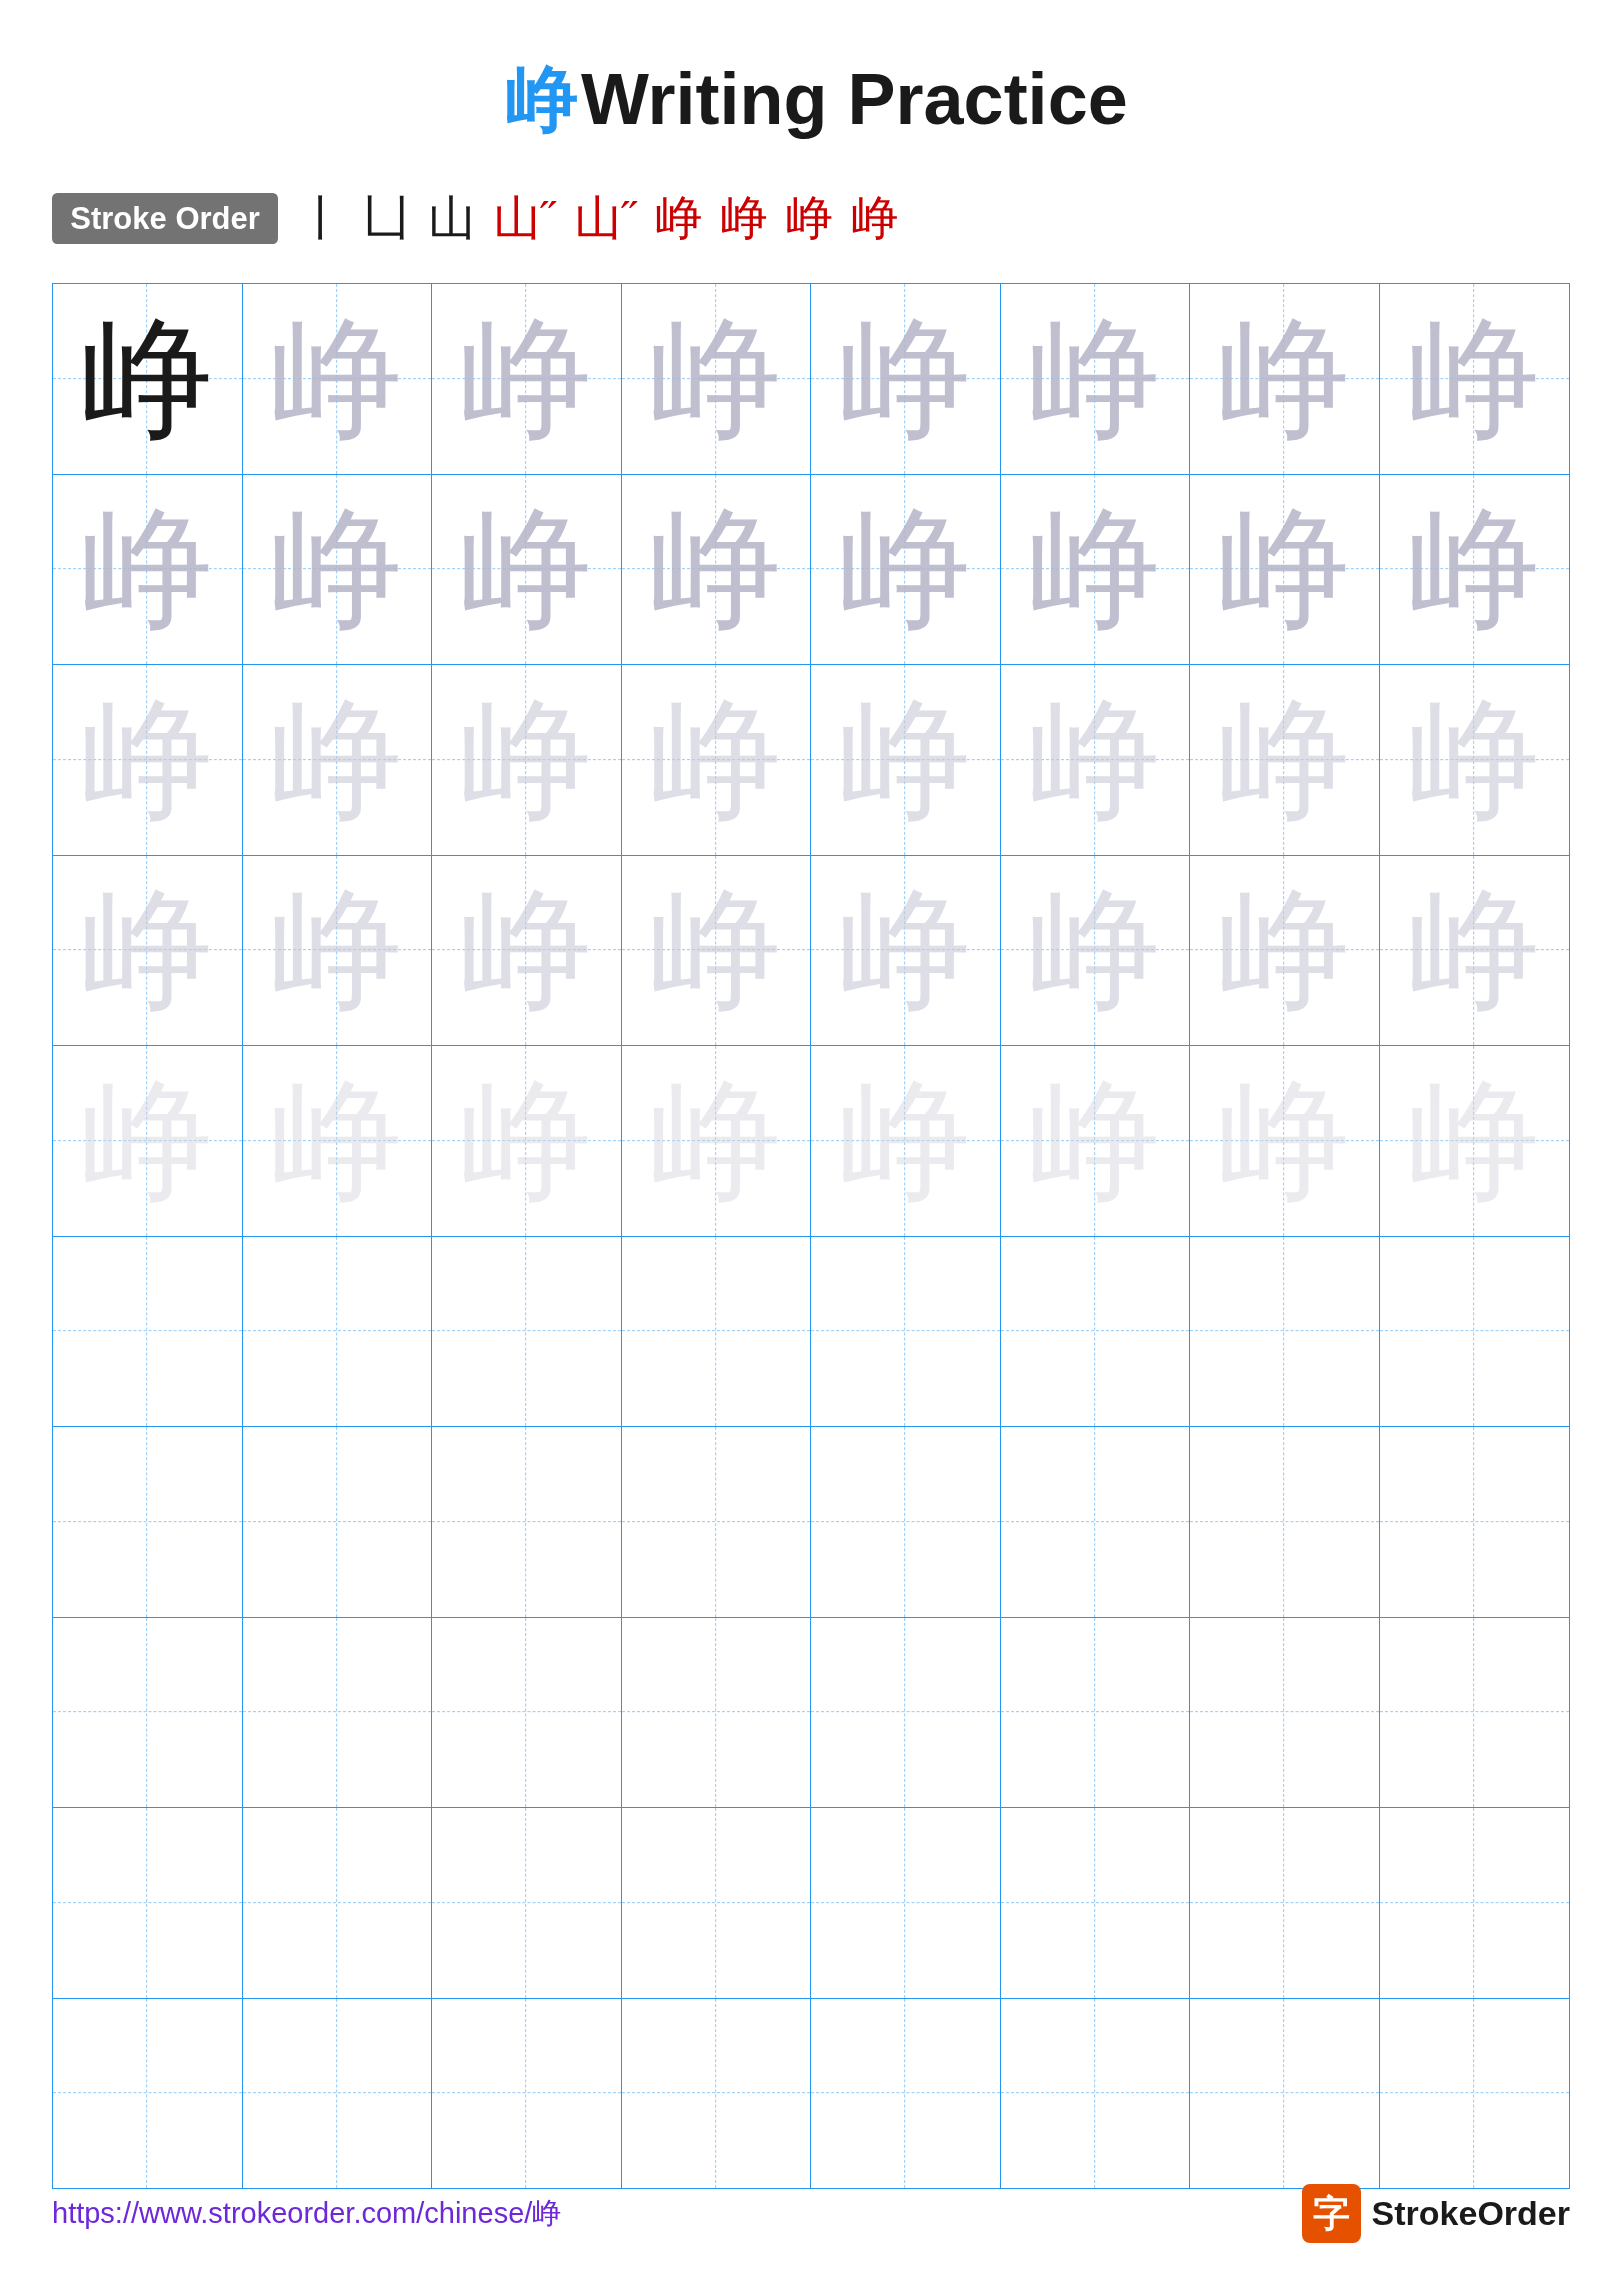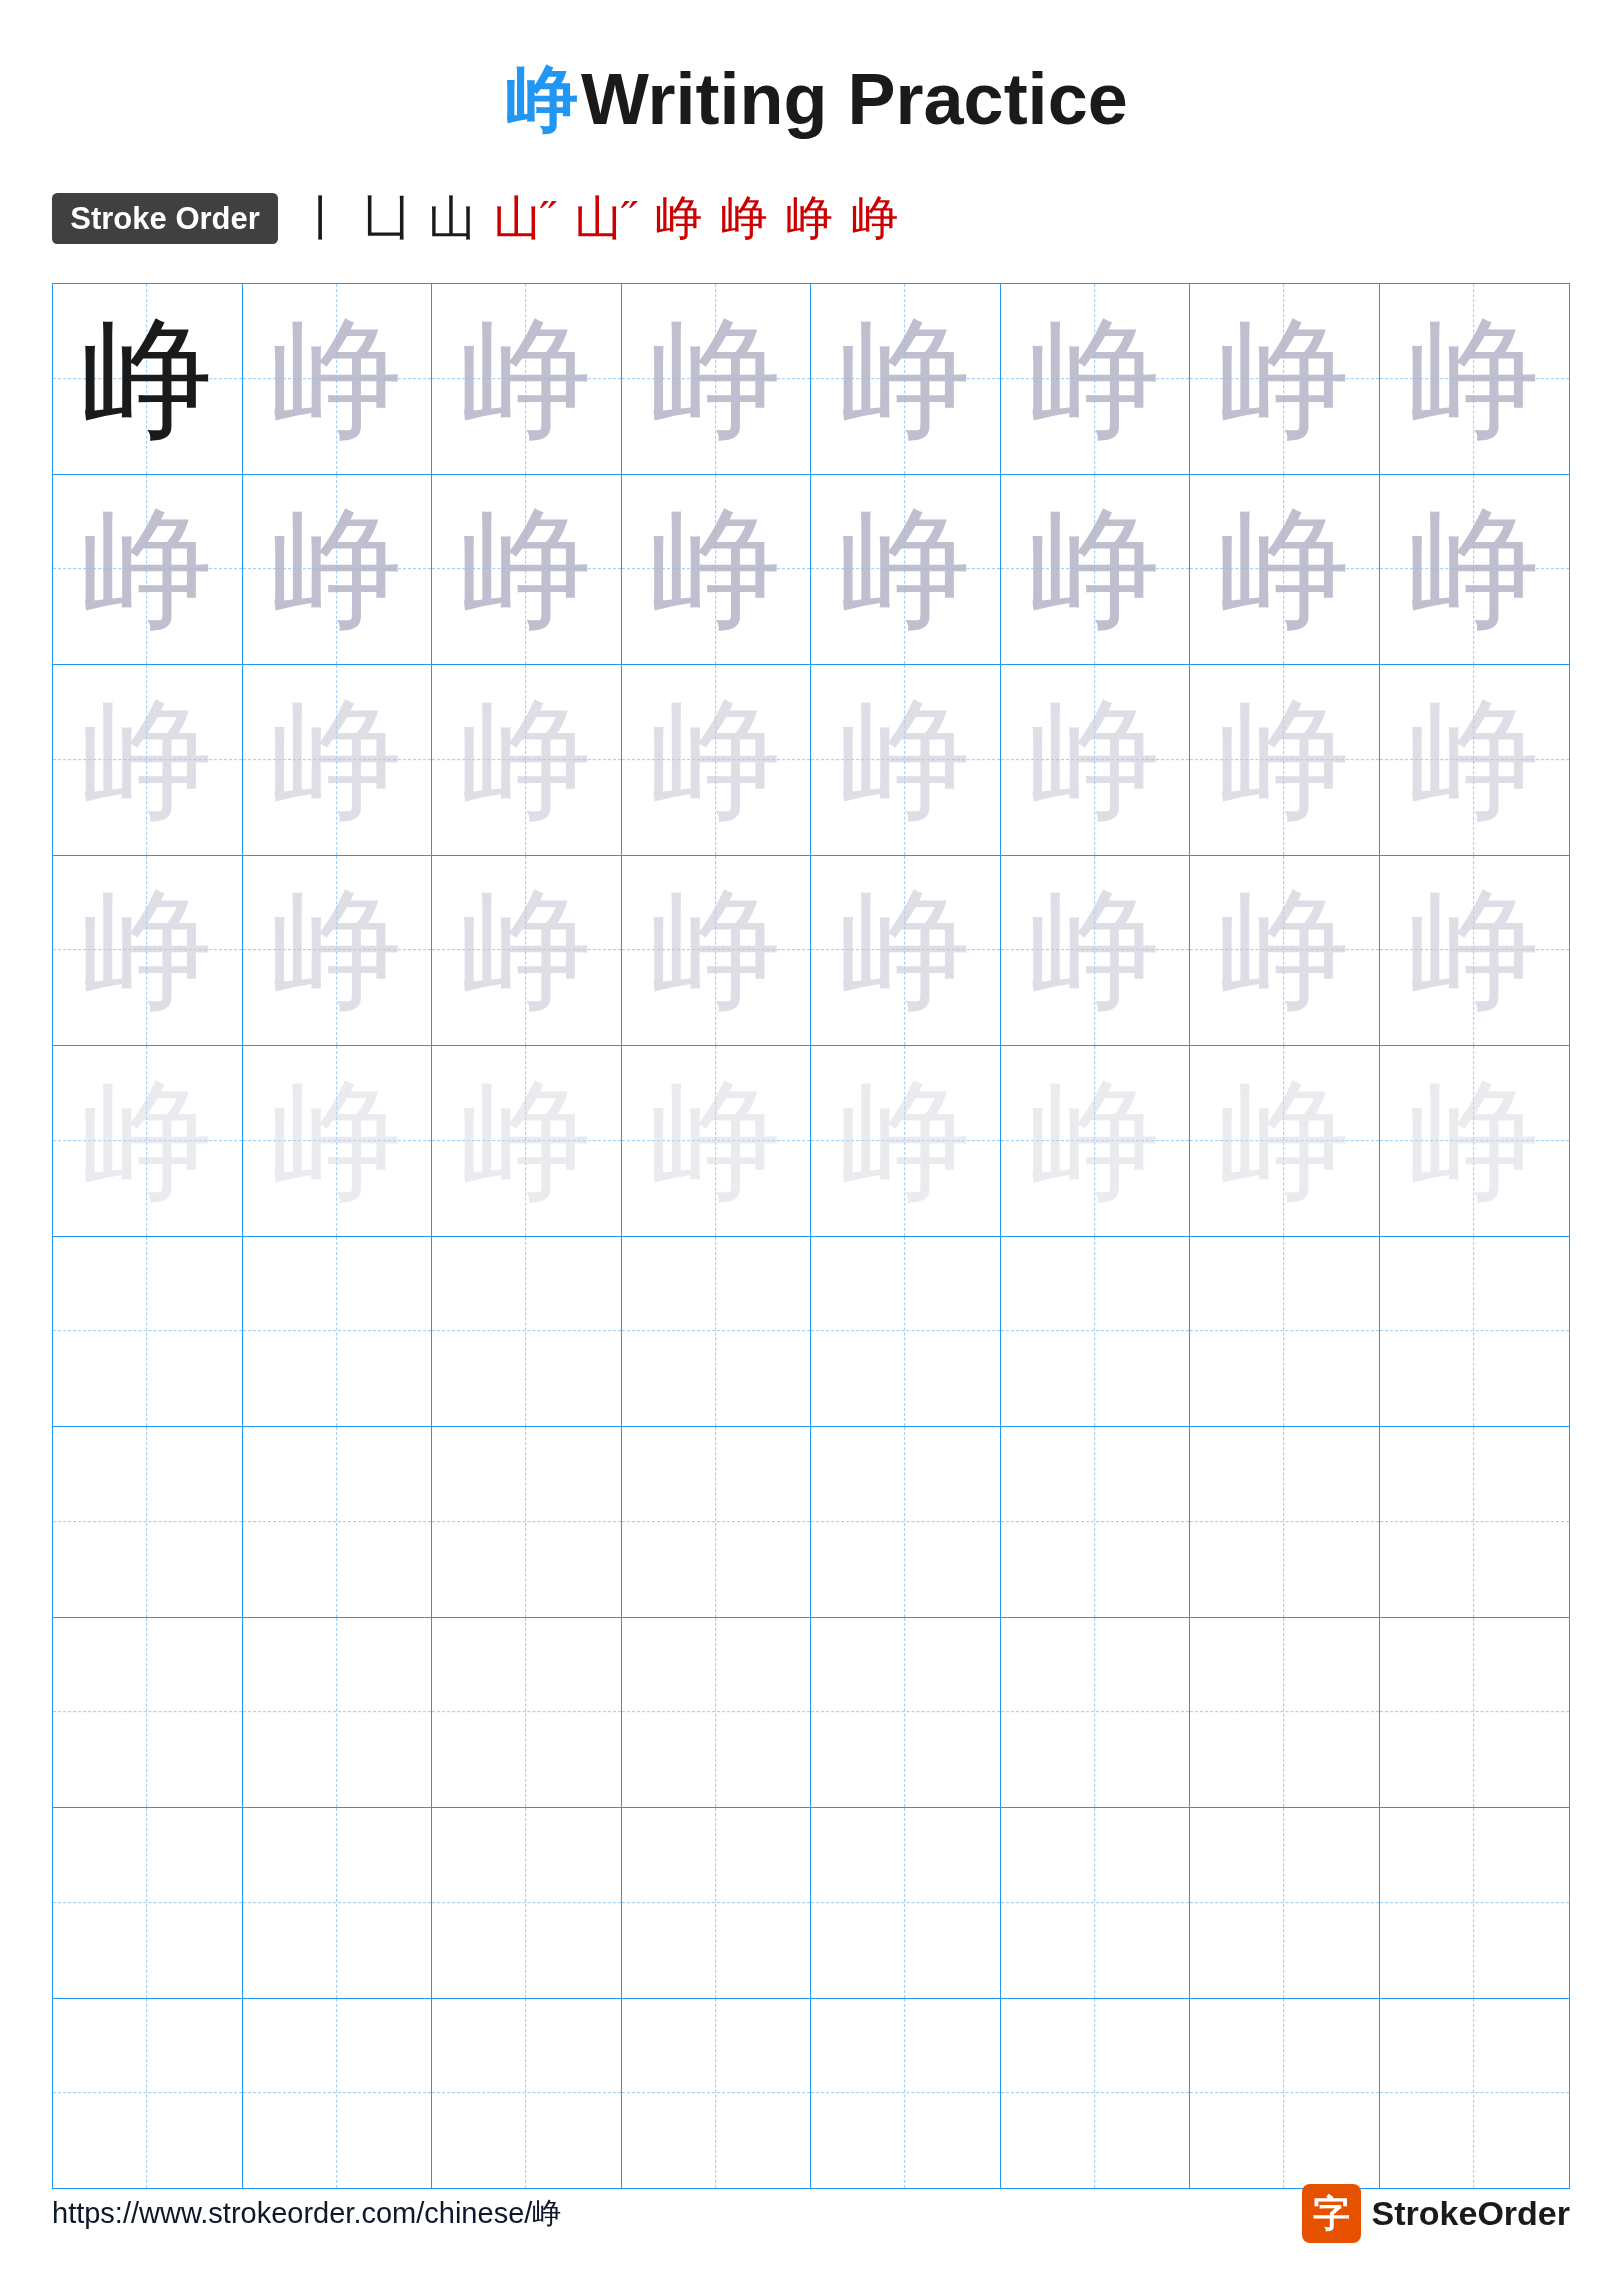--- a/index.html
+++ b/index.html
@@ -30,21 +30,21 @@
       font-family: Arial, sans-serif;
     }
 
     .stroke-order-row {
       display: flex;
       align-items: center;
       margin: 0 52px 33px 52px;
       gap: 19.6px;
     }
     .stroke-order-badge {
-      background: #404040;
+      background: #737373;
       color: white;
       font-size: 31px;
       padding: 7.9px 18.3px;
       border-radius: 5.2px;
       font-family: Arial, sans-serif;
       font-weight: bold;
       white-space: nowrap;
     }
     .stroke-steps {
       display: flex;
@@ -128,21 +128,21 @@
       bottom: 52px;
       left: 0;
       right: 0;
       display: flex;
       justify-content: space-between;
       align-items: center;
       padding: 0 52px;
     }
     .footer-url {
       font-size: 29px;
-      color: #0f172a;
+      color: #6d28d9;
       font-family: Arial, sans-serif;
     }
     .footer-brand {
       display: flex;
       align-items: center;
       gap: 10.5px;
       font-size: 34px;
       font-weight: bold;
       color: #1a1a1a;
       font-family: Arial, sans-serif;

